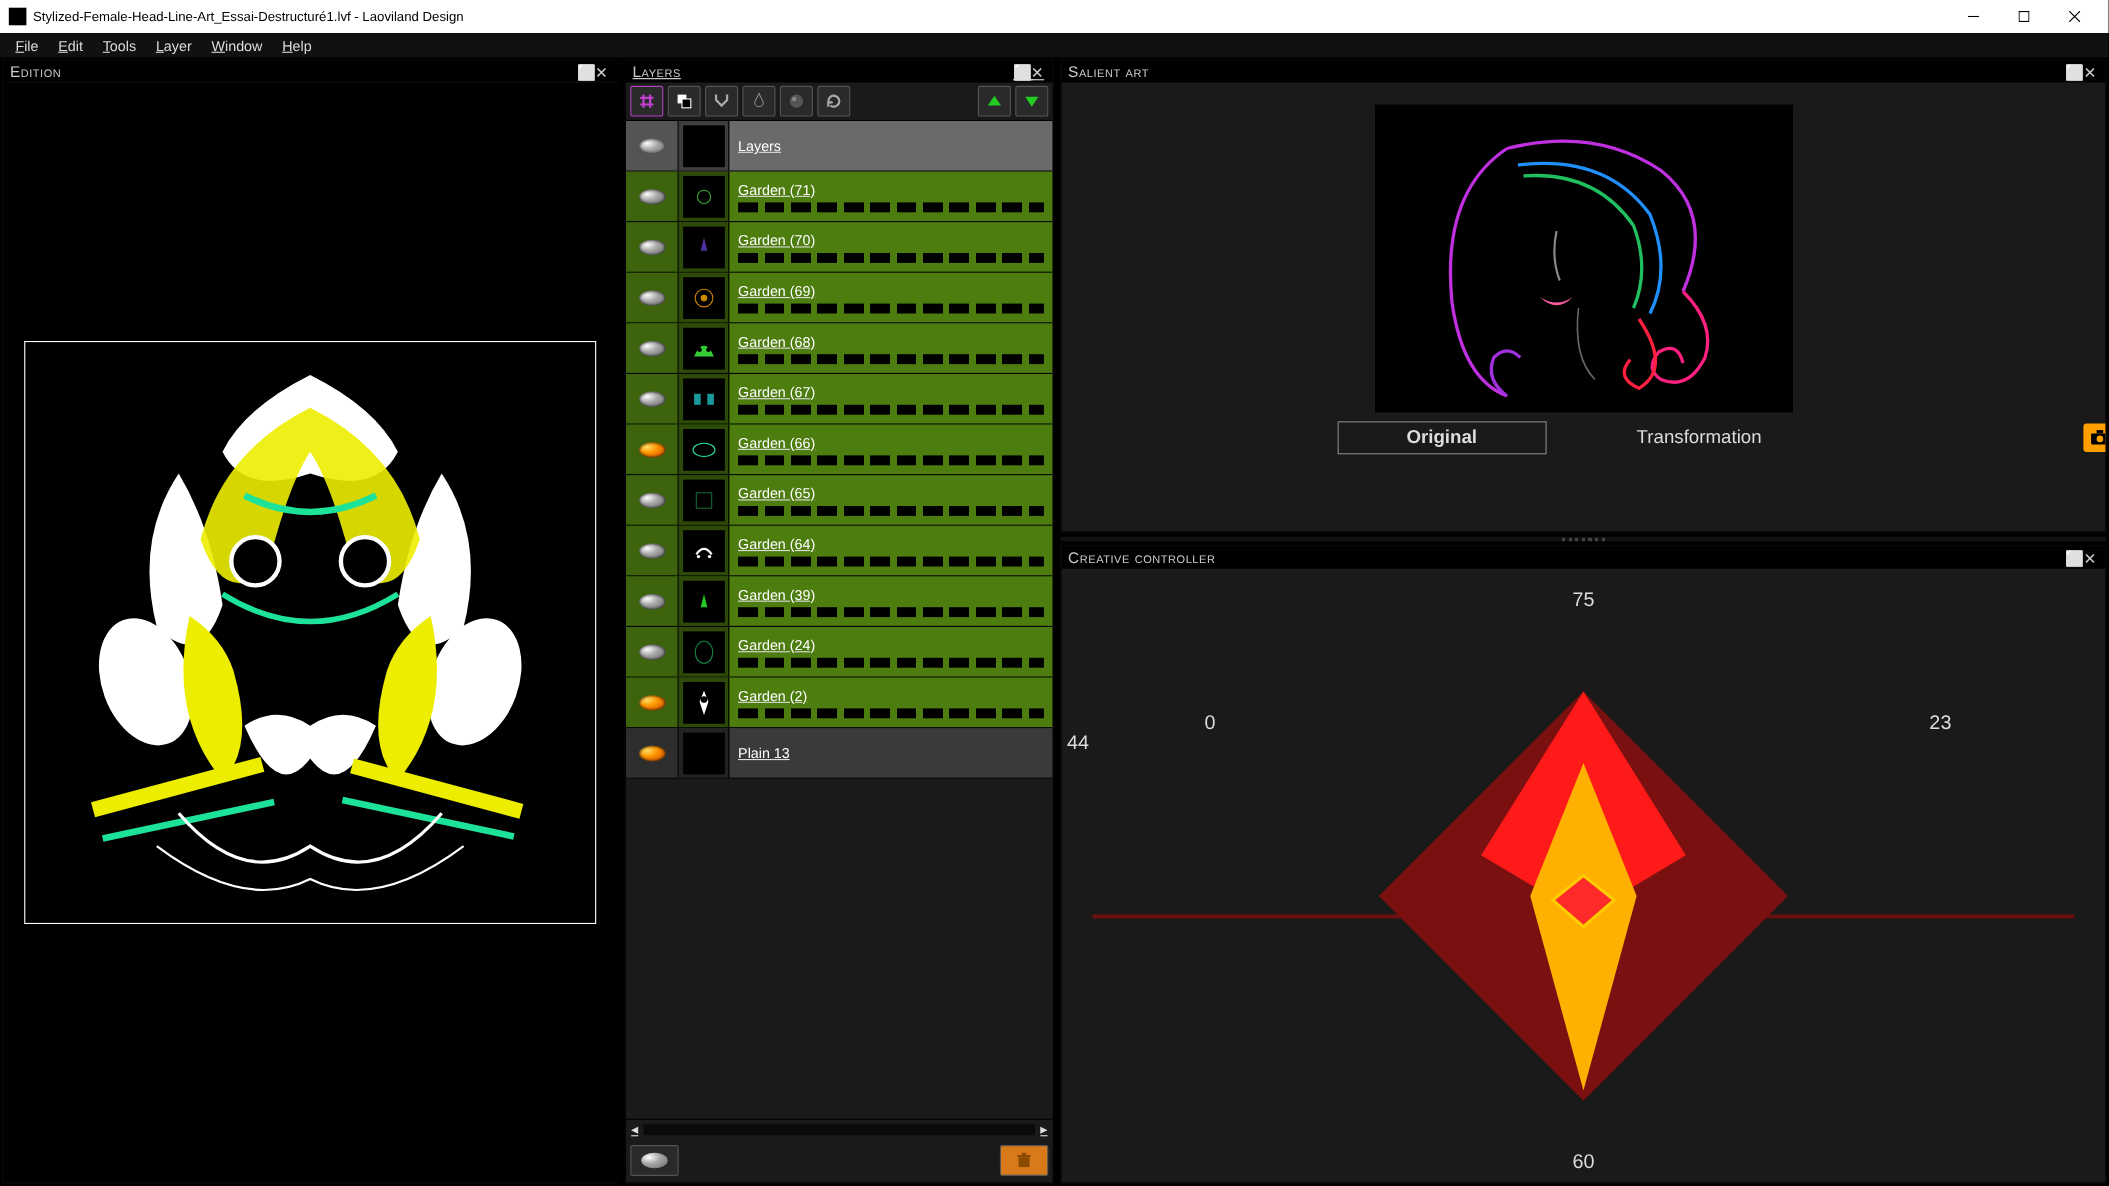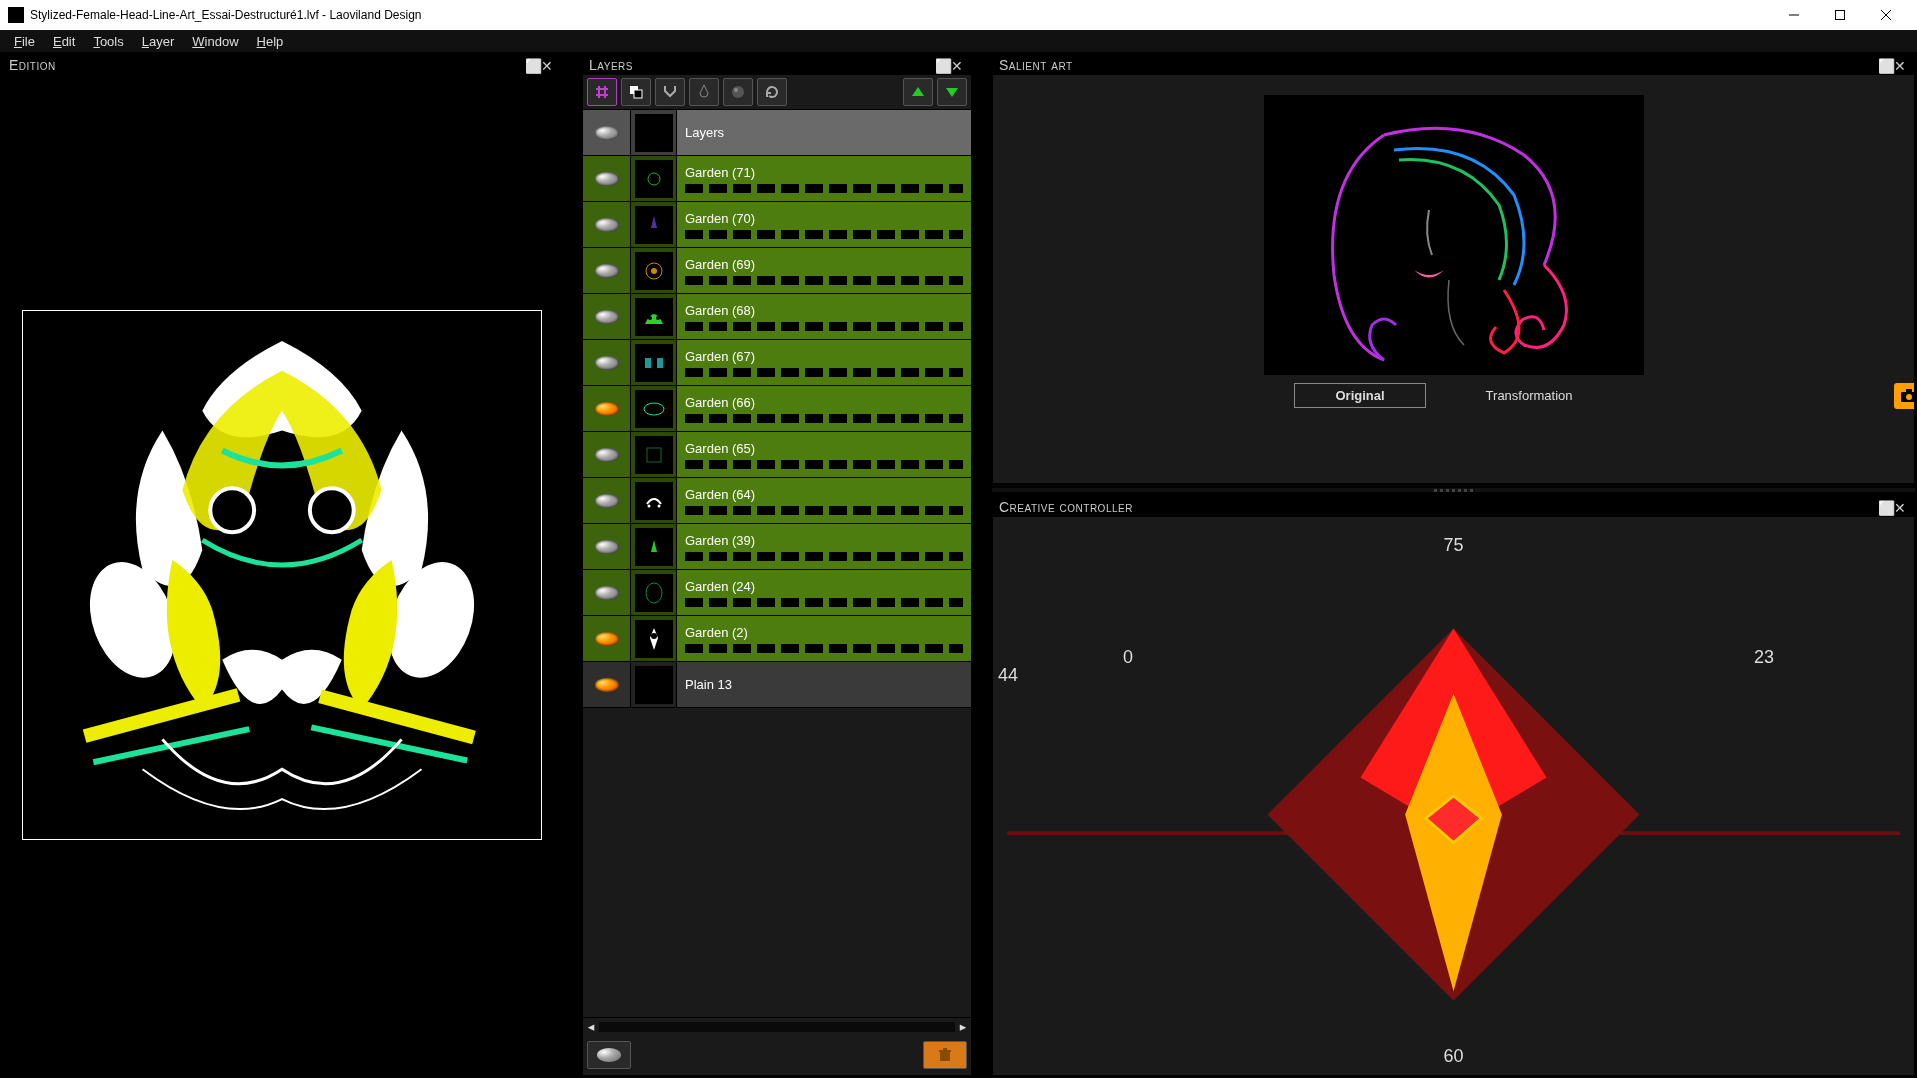--- a/index.html
+++ b/index.html
@@ -11,23 +11,23 @@
 .titlebar .title { flex:1; font-size:12px; }
 .titlebar .win-btn { width:46px; height:30px; display:flex; align-items:center; justify-content:center; cursor:pointer; }
 .titlebar .win-btn svg { stroke:#000; stroke-width:1; fill:none; }
 
 
 .menubar { height:22px; background:#111; display:flex; align-items:center; padding:0 6px; gap:2px;text-align:right; }
 .menubar .menu { padding:2px 8px; cursor:pointer; color:#ddd; font-size:13px; }
 .menubar .menu u { text-decoration:underline; }
 
 
-.main { display:flex; height:calc(100% - 52px); gap:20px; padding:2px; }
+.main { display:flex; height:calc(100% - 52px); gap:6px; padding:2px; }
 .col-left { width:560px; display:flex; flex-direction:column; }
-.col-mid  { width:390px; display:flex; flex-direction:column; }
+.col-mid  { width:390px; display:flex; flex-direction:column;text-decoration:underline; }
 .col-right{ flex:1; display:flex; flex-direction:column; gap:4px; }
 
 .panel { background:#1a1a1a; border:1px solid #000; display:flex; flex-direction:column; min-height:0; }
 .panel-header { height:20px; background:#000; color:#ccc; font-variant:small-caps; font-size:14px; padding:0 6px; display:flex; align-items:center; letter-spacing:0.5px; }
 .panel-header .sp { flex:1; }
 .panel-header .pbtn { width:14px; height:14px; margin-left:2px; display:inline-block; cursor:pointer; }
 .panel-body { flex:1; overflow:hidden; position:relative; }
 
 
 .edition-canvas-wrap { width:100%; height:100%; background:#000; display:flex; align-items:center; justify-content:center; }
@@ -63,21 +63,21 @@
 
 .layers-footer { height:40px; display:flex; align-items:center; padding:4px; }
 .layers-footer .sp { flex:1; }
 .footer-btn { width:44px; height:28px; border:1px solid #555; background:#2a2a2a; border-radius:2px; display:flex; align-items:center; justify-content:center; cursor:pointer; }
 
 
 .salient-body { display:flex; flex-direction:column; align-items:center; padding:20px; }
 .salient-canvas { width:380px; height:280px; background:#000; display:flex; align-items:center; justify-content:center; }
 .salient-canvas svg { width:100%; height:100%; }
 .salient-tabs { display:flex; align-items:center; gap:20px; margin-top:8px; width:100%; justify-content:center; position:relative; }
-.salient-tab { padding:4px 40px; font-size:13px; cursor:pointer; color:#ddd; }
+.salient-tab { padding:4px 62px; font-size:17px; cursor:pointer; color:#ddd; }
 .salient-tab.active { border:1px solid #888; font-weight:bold; }
 .camera-btn { position:absolute; right:-30px; width:30px; height:26px; background:#ff9f00; border-radius:3px; display:flex; align-items:center; justify-content:center; cursor:pointer; }
 
 
 .cc-body { position:relative; width:100%; height:100%; }
 .cc-svg { width:100%; height:100%; }
 .cc-label { position:absolute; font-size:18px; color:#ddd; }
 
 .panel-sep { height:4px; background:#111; display:flex; align-items:center; justify-content:center; }
 .panel-sep .dots { width:40px; height:3px; background:repeating-linear-gradient(90deg,#444 0 3px, transparent 3px 6px); }

